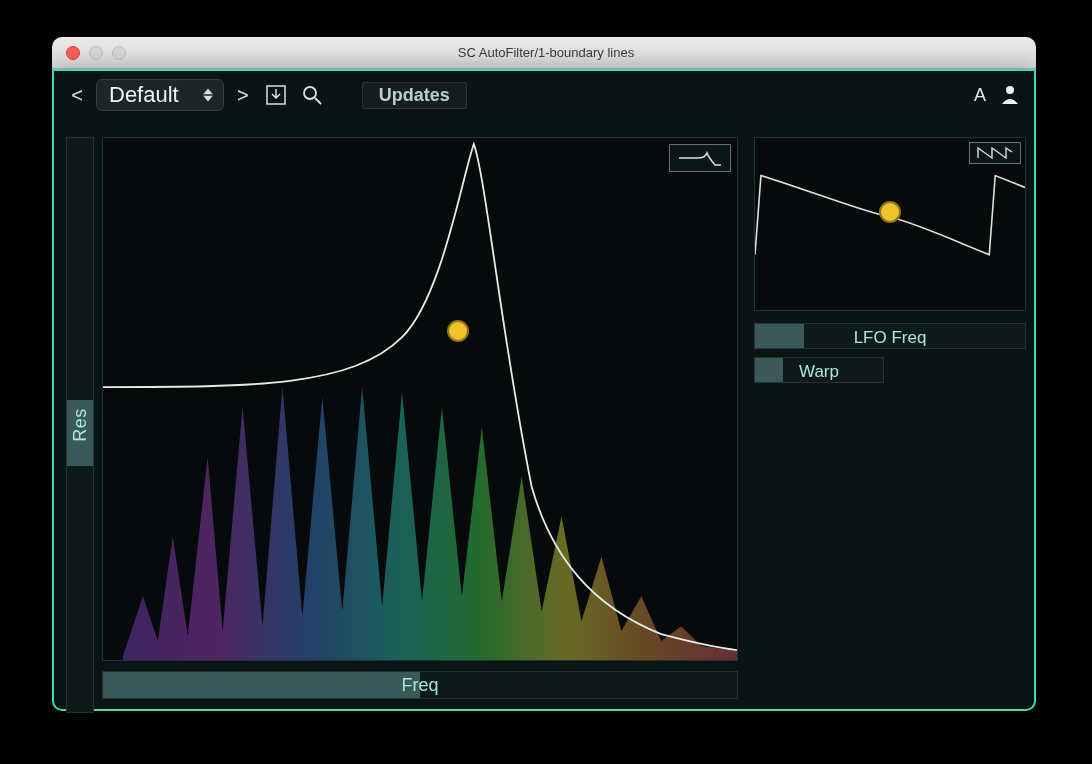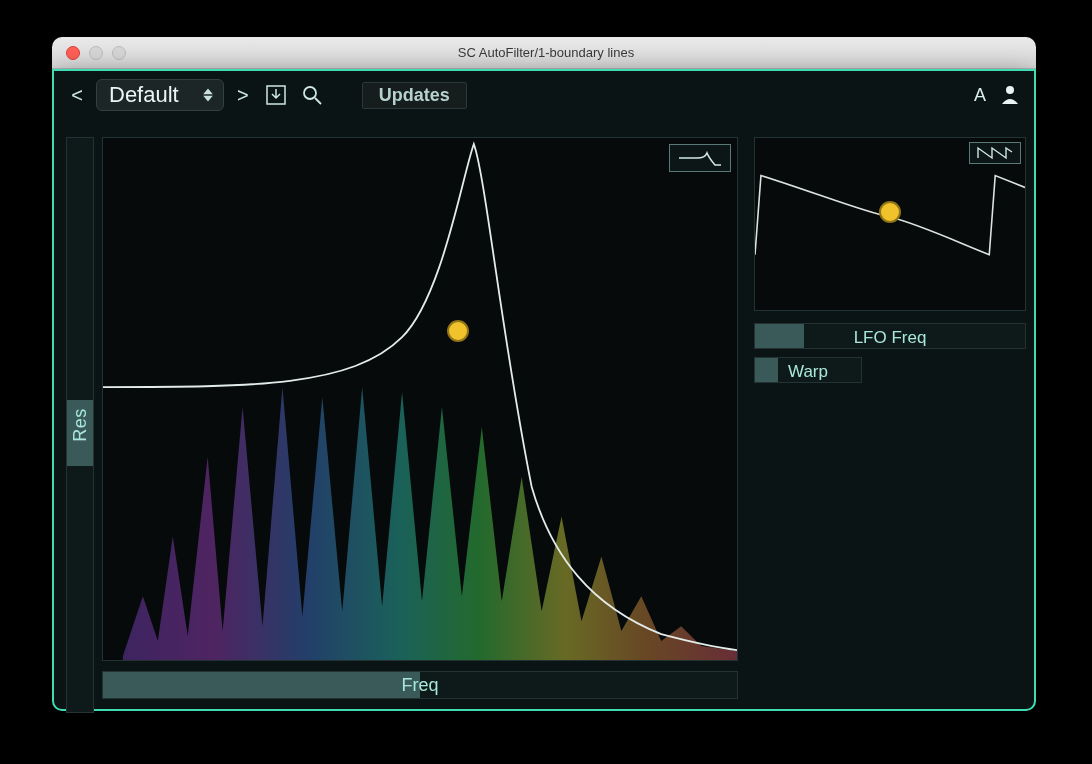--- a/index.html
+++ b/index.html
@@ -120,21 +120,21 @@
     background: #0e1a1a; border: 1px solid #233333;
     display: flex; align-items: flex-end; justify-content: center;
     color: #a9e7da; font-size: 17px; cursor: pointer;
   }
   .slider-row .fill { position: absolute; left: 0; top: 0; bottom: 0; background: #3a5a5a; }
   .slider-row span { position: relative; }
 
   .lfofreq-bar { left: 700px; top: 252px; width: 272px; }
   .lfofreq-bar .fill { width: 18%; }
 
-  .warp-bar  { left: 700px; top: 286px; width: 108px; }
+  .warp-bar  { left: 700px; top: 286px; width: 130px; }
   .warp-bar .fill { width: 22%; }
   .phase-bar { left: 840px; top: 286px; width: 132px; }
   .phase-bar .fill { width: 50%; }
 
   .mix-bar { left: 700px; top: 600px; width: 272px; height: 28px; }
   .mix-bar .fill { width: 100%; background: #3a5a5a; }
   .mix-ghost { position: absolute; right: 8px; color: #3e5a56; font-size: 18px; font-style: italic;}
 </style>
 </head>
 <body>

